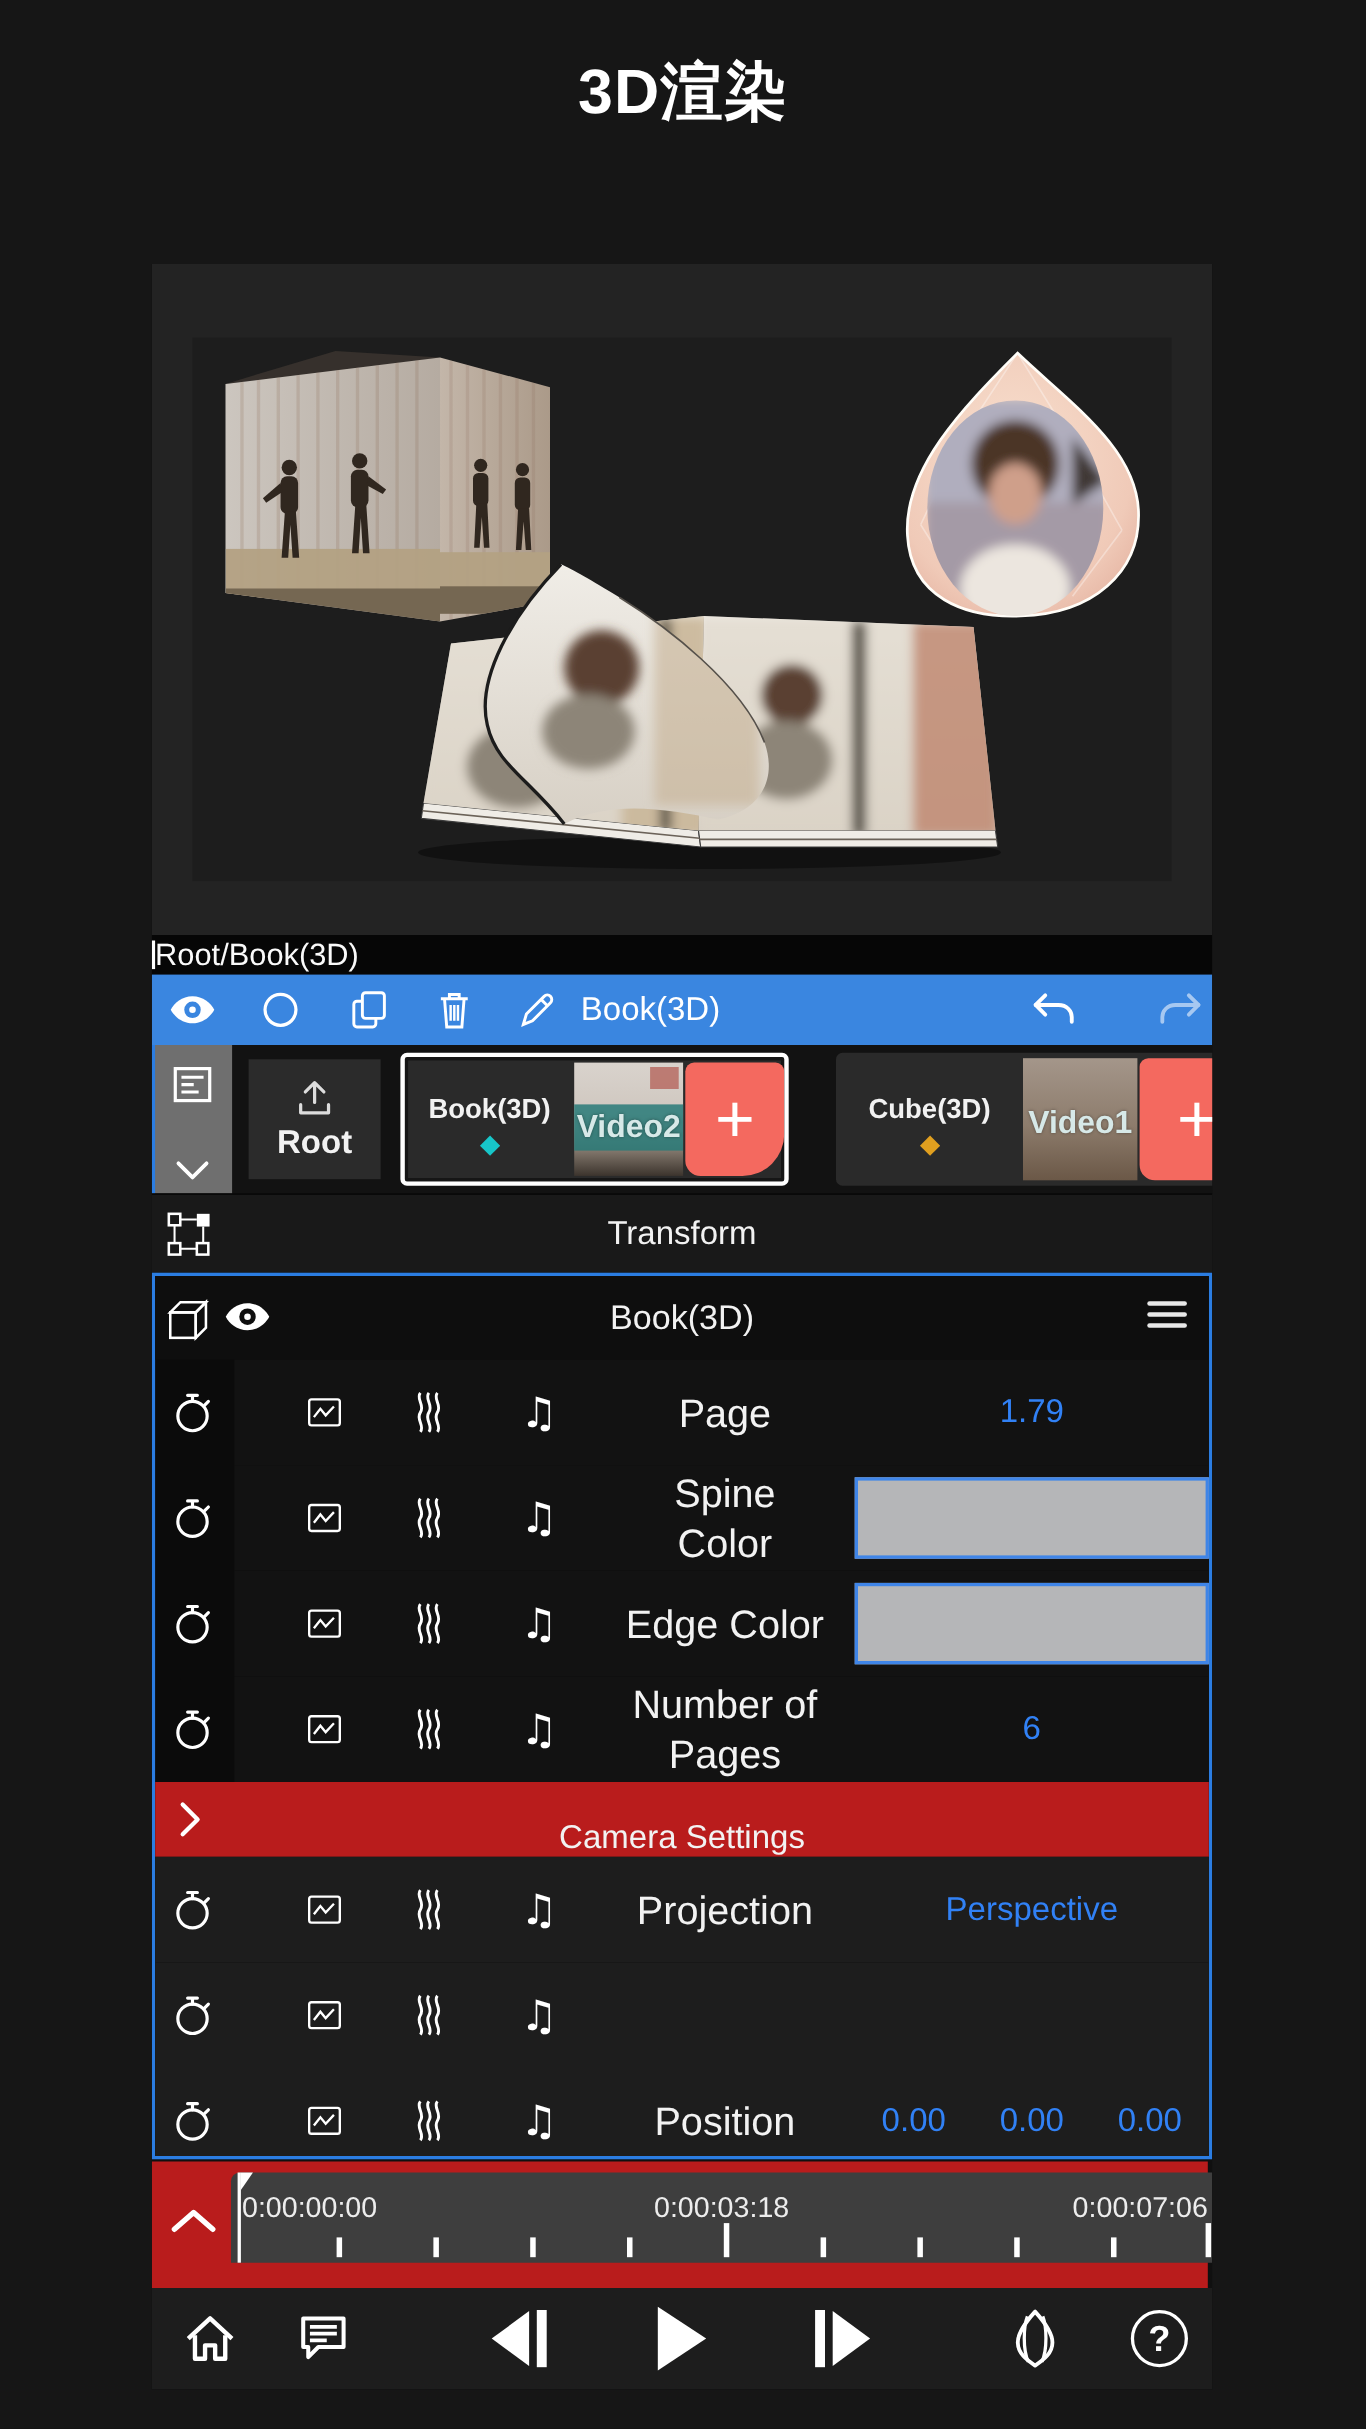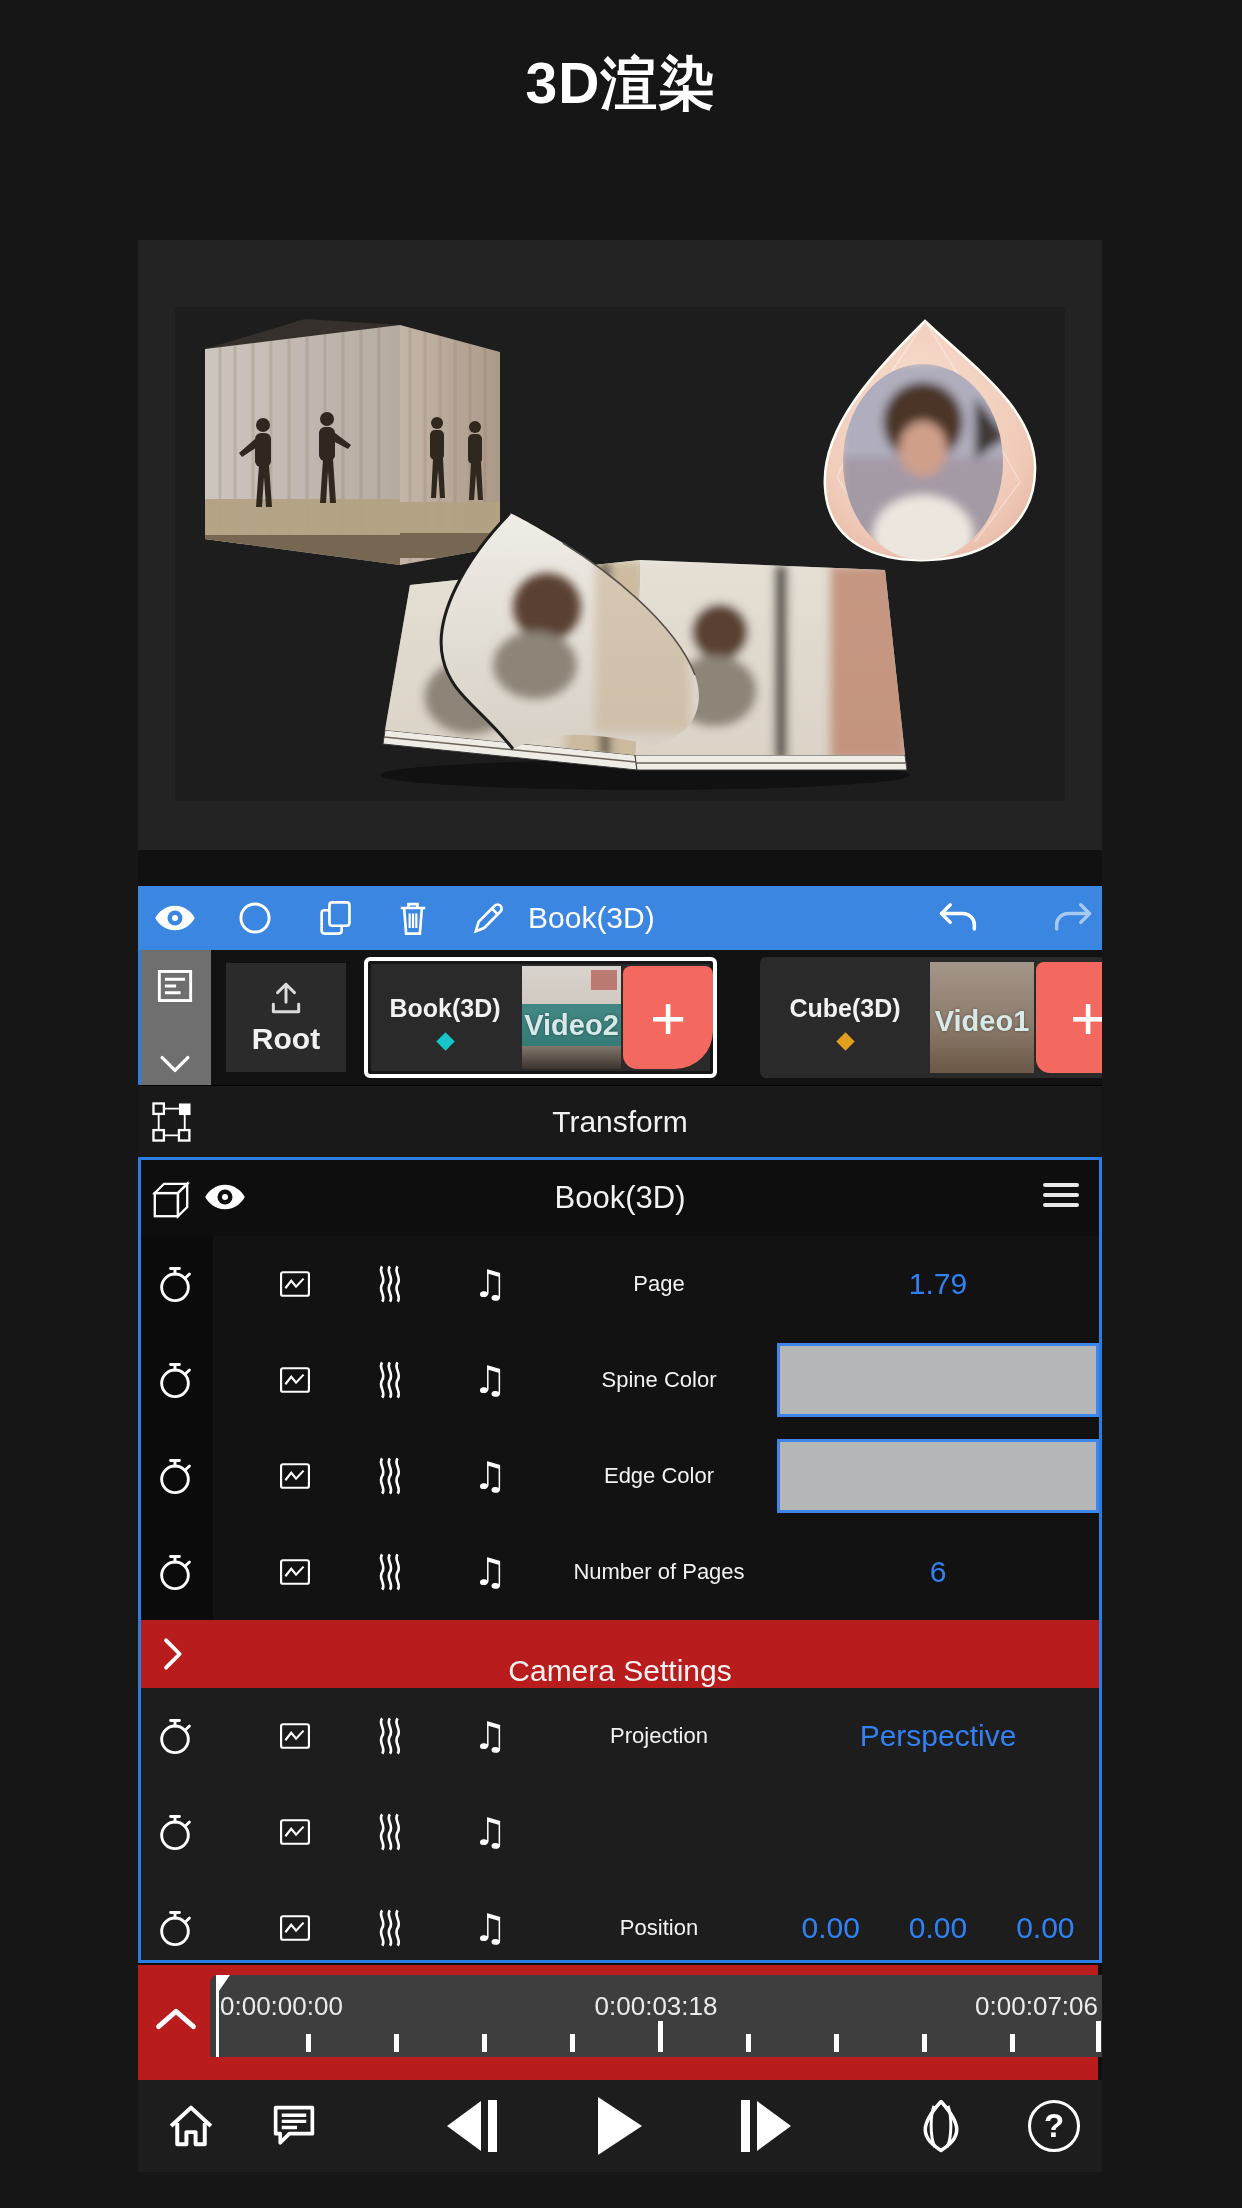--- a/index.html
+++ b/index.html
@@ -69,21 +69,21 @@
   .phead .eyeic  { position:absolute; left:62px; top:22px; }
   .phead .ham { position:absolute; right:20px; top:23px; display:flex; flex-direction:column; gap:6px; }
   .phead .ham i { display:block; width:36px; height:4px; background:#e8e8e8; border-radius:2px; }
   .prow { position:relative; height:96px; }
   .prow.darkrow::before { content:""; position:absolute; left:72px; right:0; top:0; bottom:0; background:#121212; }
   .prow.light { background:#1d1d1d; }
   .cell { position:absolute; top:0; height:96px; width:52px; display:flex; align-items:center; justify-content:center; }
   .c-sw{left:8px;} .c-g{left:128px;} .c-w{left:224px;} .c-n{left:323px;}
   .note { font-size:38px; color:#fff; font-family:"DejaVu Sans", sans-serif; }
   .lbl { position:absolute; left:400px; width:236px; height:96px; display:flex; align-items:center; justify-content:center;
-    text-align:center; font-size:22px; line-height:1.25; }
+    text-align:center; font-size:36px; line-height:1.25; }
   .lbl span { display:inline-block; max-width:185px; }
   .val { position:absolute; left:636px; width:322px; height:96px; display:flex; align-items:center; justify-content:center;
     font-size:30px; color:#3181f5; }
   .val.triple { justify-content:space-around; }
   .swatch { position:absolute; left:636px; top:11px; width:322px; height:74px; background:#b5b6b8; border:3px solid #3f85e8; }
   .sechead { position:relative; height:68px; background:#b91c1c; display:flex; align-items:flex-end; justify-content:center; font-size:30px; }
   .sechead .chev { position:absolute; left:20px; top:17px; }
 
   
   .timeline { position:absolute; top:1725px; left:0; right:4px; height:115px; background:#b91c1c; }
@@ -243,20 +243,24 @@
             <circle cx="748" cy="115" r="40" fill="#4c3528"></circle>
             <ellipse cx="748" cy="142" rx="24" ry="28" fill="#cf9f8a"></ellipse>
             <ellipse cx="748" cy="228" rx="50" ry="40" fill="#ece6df"></ellipse>
             <polygon points="800,90 832,130 800,152" fill="#403836"></polygon>
           </g>
         </g>
       </svg>
     </div>
   </div>
 
+  <div class="crumb">
+    <div class="mark"></div>
+    <span>Root/Book(3D)</span>
+  </div>
 
   <div class="bluebar">
     <div class="bicon bi-eye">
       <svg class="ic" width="44" height="30" viewBox="0 0 32 22">
         <path d="M16 2C9 2 3.8 6.6 1.5 11 3.8 15.4 9 20 16 20s12.2-4.6 14.5-9C28.2 6.6 23 2 16 2Z" fill="#fff"></path>
         <circle cx="16" cy="11" r="5.5" fill="#3a86e0"></circle>
           <circle cx="16" cy="11" r="2.2" fill="#fff"></circle>
       </svg>
     </div>
     <div class="bicon bi-circle">

